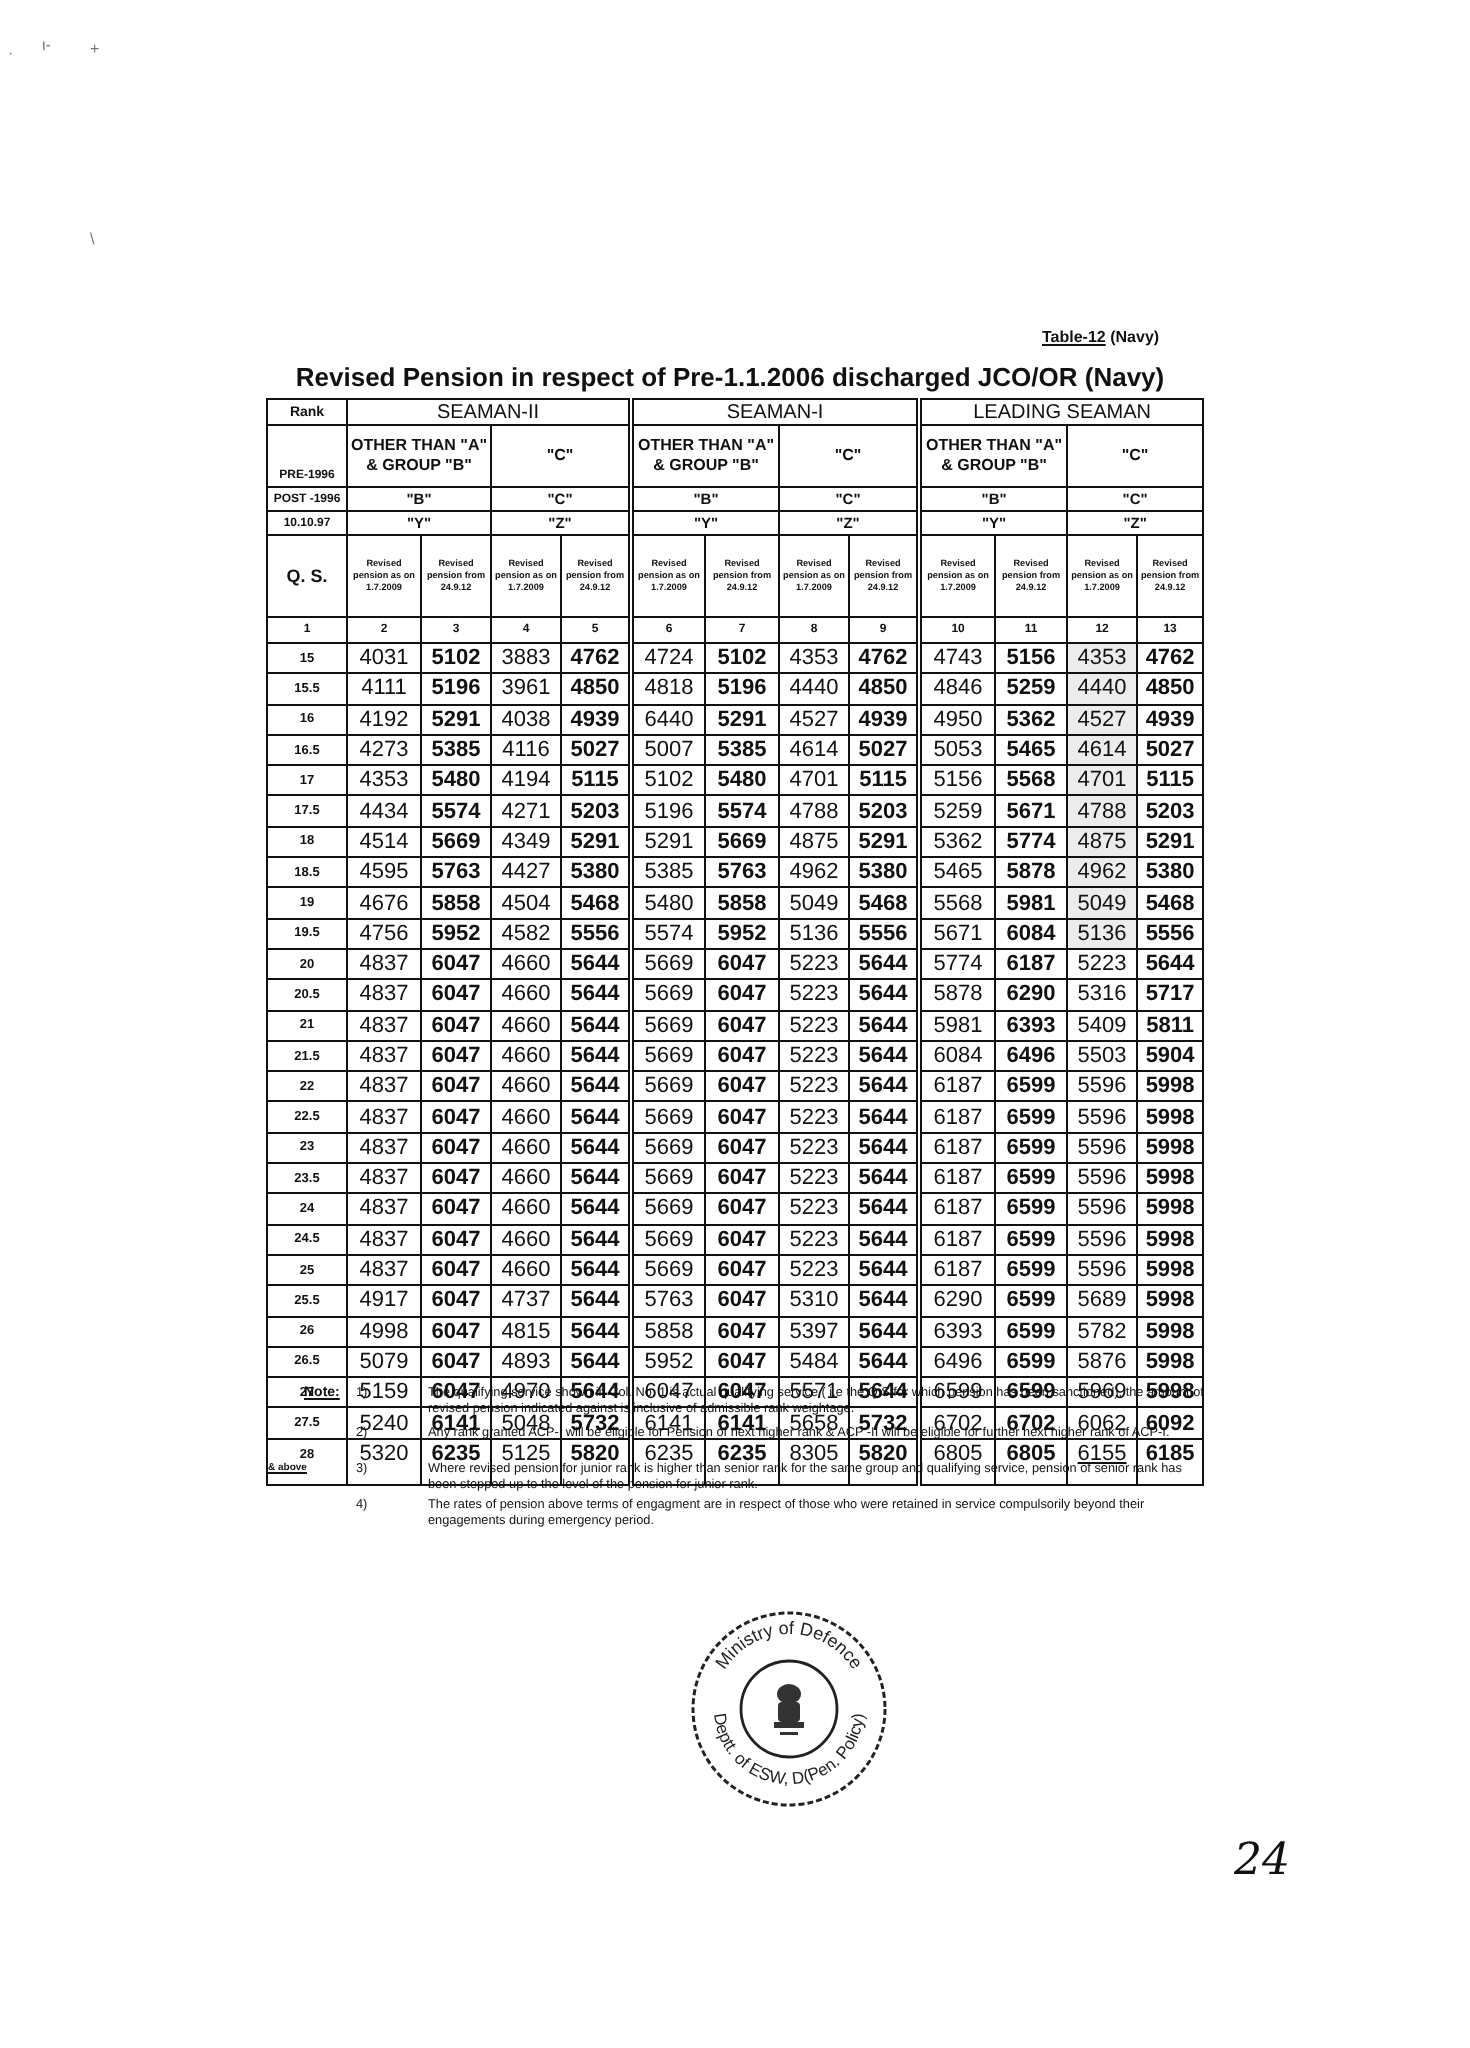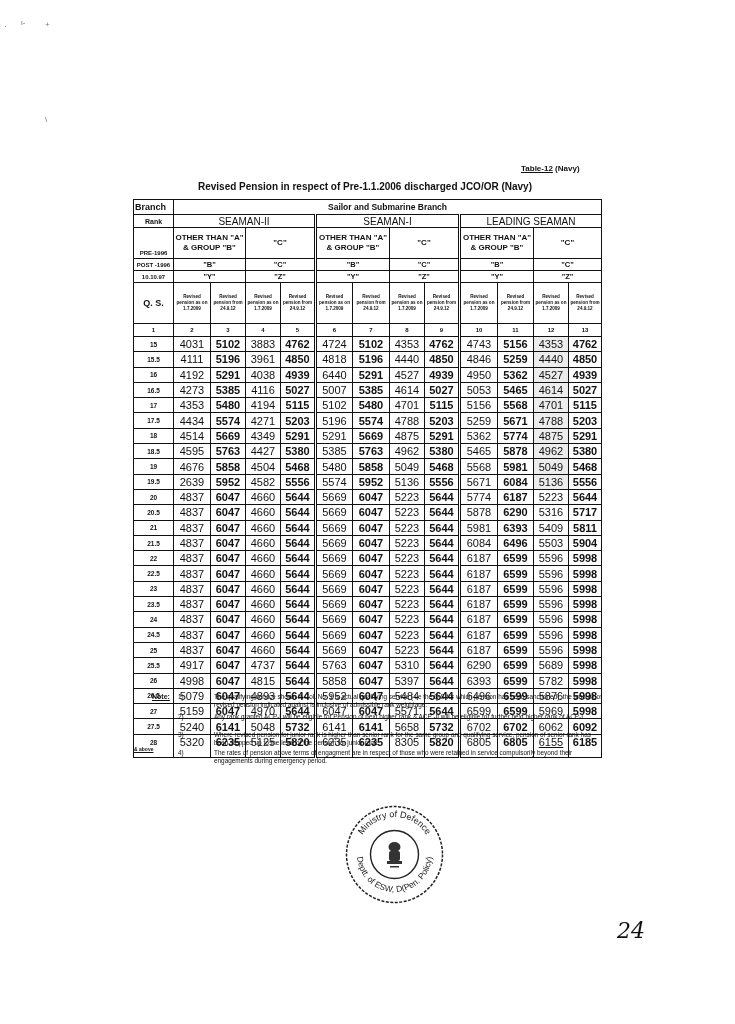--- a/index.html
+++ b/index.html
@@ -1,20 +1,20 @@
 <!DOCTYPE html>
 <html><head>
 <meta charset="utf-8">
 <style>
   html,body{margin:0;padding:0;background:#fff;}
   body{width:735px;height:1024px;position:relative;overflow:hidden;font-family:"Liberation Sans",sans-serif;color:#111;}
   .speck{position:absolute;font-size:8px;color:#777;}
   .tbl-ref{position:absolute;left:521px;top:164px;font-size:8px;font-weight:bold;}
   .tbl-ref u{text-decoration:underline;}
-  .title{position:absolute;left:133px;width:464px;top:181px;text-align:center;font-size:10px;font-weight:bold;}
+  .title{position:absolute;left:133px;width:464px;top:181px;text-align:center;font-size:13px;font-weight:bold;}
   table.pens{position:absolute;left:133px;top:199px;width:464px;border-collapse:collapse;table-layout:fixed;}
   table.pens td{border:1px solid #111;text-align:center;padding:0;overflow:hidden;white-space:nowrap;}
   table.pens td.dl{border-left:3px double #111;}
   .hb{font-weight:bold;font-size:8.5px;height:14px;}
   .rankname{font-size:10px;height:12px;}
   .grp{font-size:8px;font-weight:bold;height:30px;line-height:10px;white-space:normal !important;}
   .rowlbl{font-size:6px;font-weight:bold;}
   .small{font-size:7.5px;font-weight:bold;height:11px;}
   .colhead{font-size:4.6px;font-weight:bold;line-height:6px;white-space:normal !important;height:40px;}
   .qs{font-size:9px;font-weight:bold;}
@@ -51,24 +51,20 @@
     <col style="width:37px">
       <col style="width:37px">
       <col style="width:35px">
       <col style="width:35px">
     <col style="width:38px">
       <col style="width:36px">
       <col style="width:35px">
       <col style="width:33px">
   </colgroup>
   <tbody id="tbody">
-    <tr>
-      <td class="hb" style="font-size:9px;text-align:left;padding-left:1px;">Branch</td>
-      <td class="hb" colspan="12">Sailor and Submarine Branch</td>
-    </tr>
     <tr>
       <td class="rowlbl" style="font-size:7px;">Rank</td>
       <td class="rankname" colspan="4">SEAMAN-II</td>
       <td class="rankname dl" colspan="4">SEAMAN-I</td>
       <td class="rankname dl" colspan="4">LEADING SEAMAN</td>
     </tr>
     <tr>
       <td class="rowlbl" style="vertical-align:bottom;padding-bottom:2px;">PRE-1996</td>
       <td class="grp" colspan="2">OTHER THAN "A" &amp; GROUP "B"</td>
       <td class="grp" colspan="2">"C"</td>
@@ -255,21 +251,21 @@
         <td class="d b">5858</td>
         <td class="d">5049</td>
         <td class="d b">5468</td>
         <td class="d dl">5568</td>
         <td class="d b">5981</td>
         <td class="d shade">5049</td>
         <td class="d b">5468</td>
       </tr>
       <tr>
         <td class="qsv">19.5</td>
-        <td class="d">2639</td>
+        <td class="d">4756</td>
         <td class="d b">5952</td>
         <td class="d">4582</td>
         <td class="d b">5556</td>
         <td class="d dl">5574</td>
         <td class="d b">5952</td>
         <td class="d">5136</td>
         <td class="d b">5556</td>
         <td class="d dl">5671</td>
         <td class="d b">6084</td>
         <td class="d shade">5136</td>

